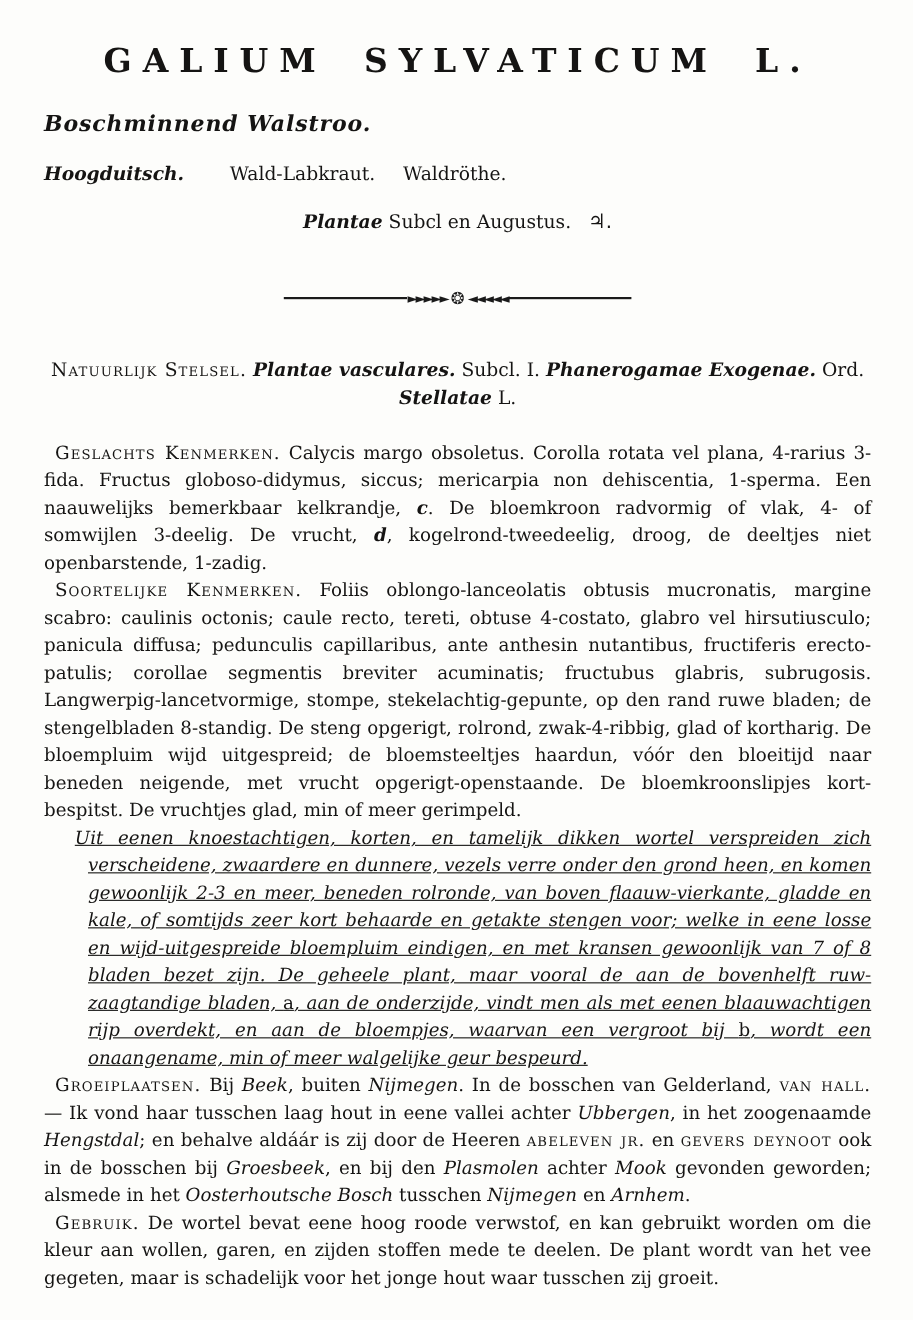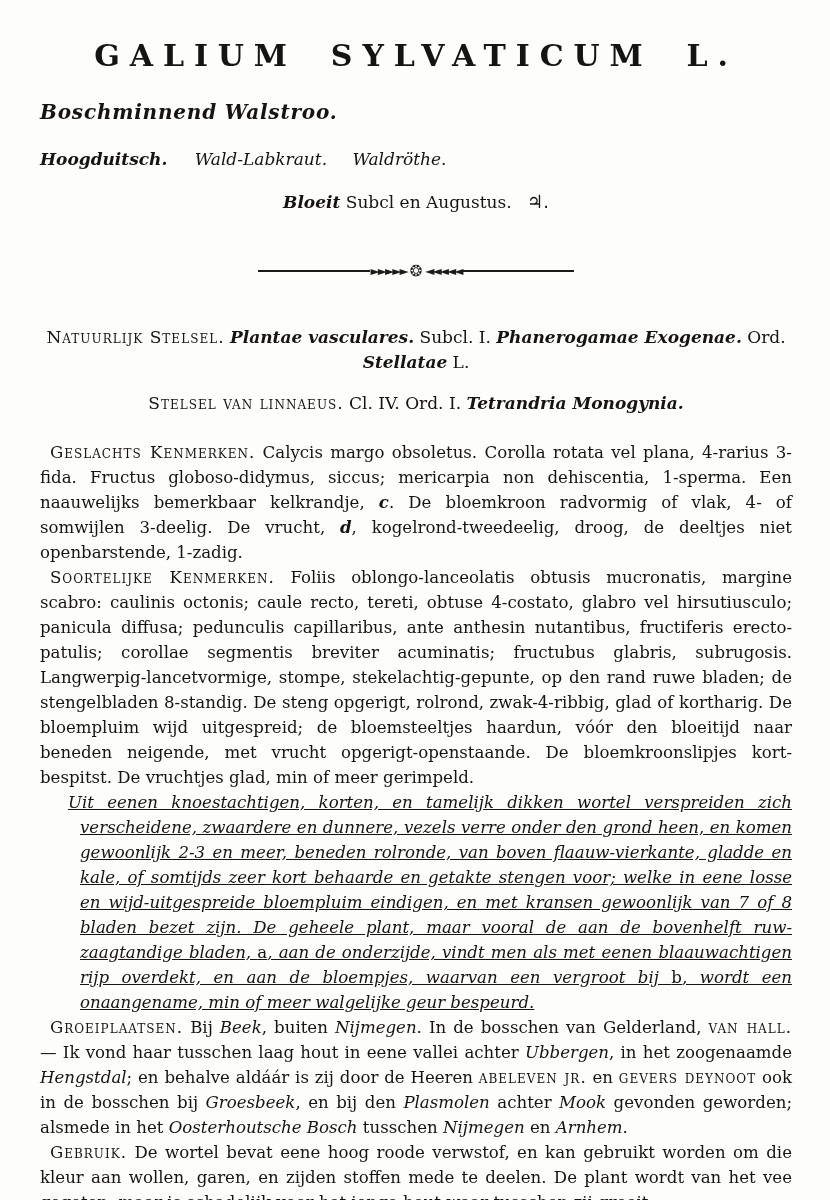--- a/index.html
+++ b/index.html
@@ -35,22 +35,22 @@
     text-align: left;
     font-size: 20px;
     font-weight: bold;
     font-style: italic;
     letter-spacing: 0.04em;
   }
   .vernacular {
     margin-top: 25px;
     font-size: 17px;
   }
-  .vernacular .label { margin-right: 22px; }
-  .vernacular .vname { margin-right: 20px; font-style: italic; }
+  .vernacular .label { margin-right: 36px; }
+  .vernacular .vname { margin-right: 20px; }
   .bloom {
     margin-top: 22px;
     text-align: center;
     font-size: 17px;
   }
   .bloom .planet {
     font-family: "DejaVu Sans", "DejaVu Serif", sans-serif;
     margin-left: 10px;
     font-size: 18px;
   }
@@ -127,35 +127,34 @@
 
   <h2 class="subtitle">Boschminnend Walstroo.</h2>
 
   <div class="vernacular">
     <span class="bi label">Hoogduitsch.</span>
     <span class="vname">Wald-Labkraut.</span>
     <span class="vname">Waldröthe.</span>
   </div>
 
   <div class="bloom">
-    <span class="bi">Bloeit</span><span> Subcl en Augustus.</span>
+    <span class="bi">Plantae</span><span> Subcl en Augustus.</span>
     <span class="planet">♃.</span>
   </div>
 
   <div class="divider">
     <span class="rule"></span>
     <span class="arrows">►►►►►</span>
     <span class="rosette">❂</span>
     <span class="arrows">◄◄◄◄◄</span>
     <span class="rule"></span>
   </div>
 
   <div class="classification">
     <p class="cline"><span class="seg-sc">Natuurlijk Stelsel.</span><span class="seg-r"> </span><span class="seg-bi">Plantae vasculares.</span><span class="seg-r"> Subcl. I. </span><span class="seg-bi">Phanerogamae Exogenae.</span><span class="seg-r"> Ord. </span><span class="seg-bi">Stellatae</span><span class="seg-r"> L.</span></p>
-    <p class="cline"><span class="seg-sc">Stelsel van linnaeus.</span><span class="seg-r"> Cl. IV. Ord. I. </span><span class="seg-bi">Tetrandria Monogynia.</span></p>
   </div>
 
   <div class="bodytext">
     <p class="para"><span class="seg-sc">Geslachts Kenmerken.</span><span class="seg-r"> Calycis margo obsoletus. Corolla rotata vel plana, 4-rarius 3-fida. Fructus globoso-didymus, siccus; mericarpia non dehiscentia, 1-sperma. Een naauwelijks bemerkbaar kelkrandje, </span><span class="seg-bi">c</span><span class="seg-r">. De bloemkroon radvormig of vlak, 4- of somwijlen 3-deelig. De vrucht, </span><span class="seg-bi">d</span><span class="seg-r">, kogelrond-tweedeelig, droog, de deeltjes niet openbarstende, 1-zadig.</span></p>
     <p class="para"><span class="seg-sc">Soortelijke Kenmerken.</span><span class="seg-r"> Foliis oblongo-lanceolatis obtusis mucronatis, margine scabro: caulinis octonis; caule recto, tereti, obtuse 4-costato, glabro vel hirsutiusculo; panicula diffusa; pedunculis capillaribus, ante anthesin nutantibus, fructiferis erecto-patulis; corollae segmentis breviter acuminatis; fructubus glabris, subrugosis. Langwerpig-lancetvormige, stompe, stekelachtig-gepunte, op den rand ruwe bladen; de stengelbladen 8-standig. De steng opgerigt, rolrond, zwak-4-ribbig, glad of kortharig. De bloempluim wijd uitgespreid; de bloemsteeltjes haardun, vóór den bloeitijd naar beneden neigende, met vrucht opgerigt-openstaande. De bloemkroonslipjes kort-bespitst. De vruchtjes glad, min of meer gerimpeld.</span></p>
     <p class="para italicblock"><span class="seg-i">Uit eenen knoestachtigen, korten, en tamelijk dikken wortel verspreiden zich verscheidene, zwaardere en dunnere, vezels verre onder den grond heen, en komen gewoonlijk 2-3 en meer, beneden rolronde, van boven flaauw-vierkante, gladde en kale, of somtijds zeer kort behaarde en getakte stengen voor; welke in eene losse en wijd-uitgespreide bloempluim eindigen, en met kransen gewoonlijk van 7 of 8 bladen bezet zijn. De geheele plant, maar vooral de aan de bovenhelft ruw-zaagtandige bladen, </span><span class="seg-r">a</span><span class="seg-i">, aan de onderzijde, vindt men als met eenen blaauwachtigen rijp overdekt, en aan de bloempjes, waarvan een vergroot bij </span><span class="seg-r">b</span><span class="seg-i">, wordt een onaangename, min of meer walgelijke geur bespeurd.</span></p>
     <p class="para"><span class="seg-sc">Groeiplaatsen.</span><span class="seg-r"> Bij </span><span class="seg-i">Beek</span><span class="seg-r">, buiten </span><span class="seg-i">Nijmegen</span><span class="seg-r">. In de bosschen van Gelderland, </span><span class="seg-sc">van hall.</span><span class="seg-r"> — Ik vond haar tusschen laag hout in eene vallei achter </span><span class="seg-i">Ubbergen</span><span class="seg-r">, in het zoogenaamde </span><span class="seg-i">Hengstdal</span><span class="seg-r">; en behalve aldáár is zij door de Heeren </span><span class="seg-sc">abeleven jr.</span><span class="seg-r"> en </span><span class="seg-sc">gevers deynoot</span><span class="seg-r"> ook in de bosschen bij </span><span class="seg-i">Groesbeek</span><span class="seg-r">, en bij den </span><span class="seg-i">Plasmolen</span><span class="seg-r"> achter </span><span class="seg-i">Mook</span><span class="seg-r"> gevonden geworden; alsmede in het </span><span class="seg-i">Oosterhoutsche Bosch</span><span class="seg-r"> tusschen </span><span class="seg-i">Nijmegen</span><span class="seg-r"> en </span><span class="seg-i">Arnhem</span><span class="seg-r">.</span></p>
     <p class="para"><span class="seg-sc">Gebruik.</span><span class="seg-r"> De wortel bevat eene hoog roode verwstof, en kan gebruikt worden om die kleur aan wollen, garen, en zijden stoffen mede te deelen. De plant wordt van het vee gegeten, maar is schadelijk voor het jonge hout waar tusschen zij groeit.</span></p>
   </div>
 

